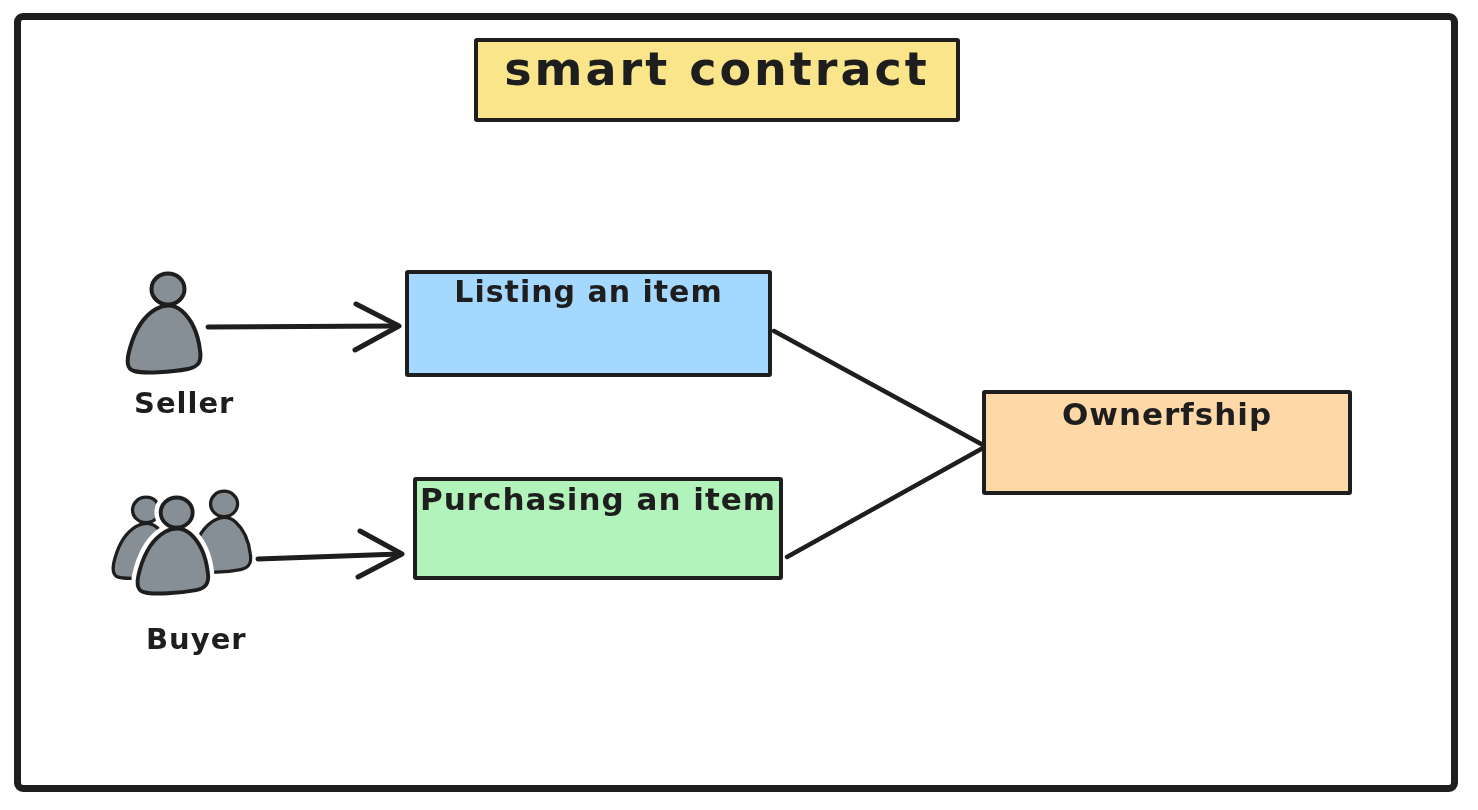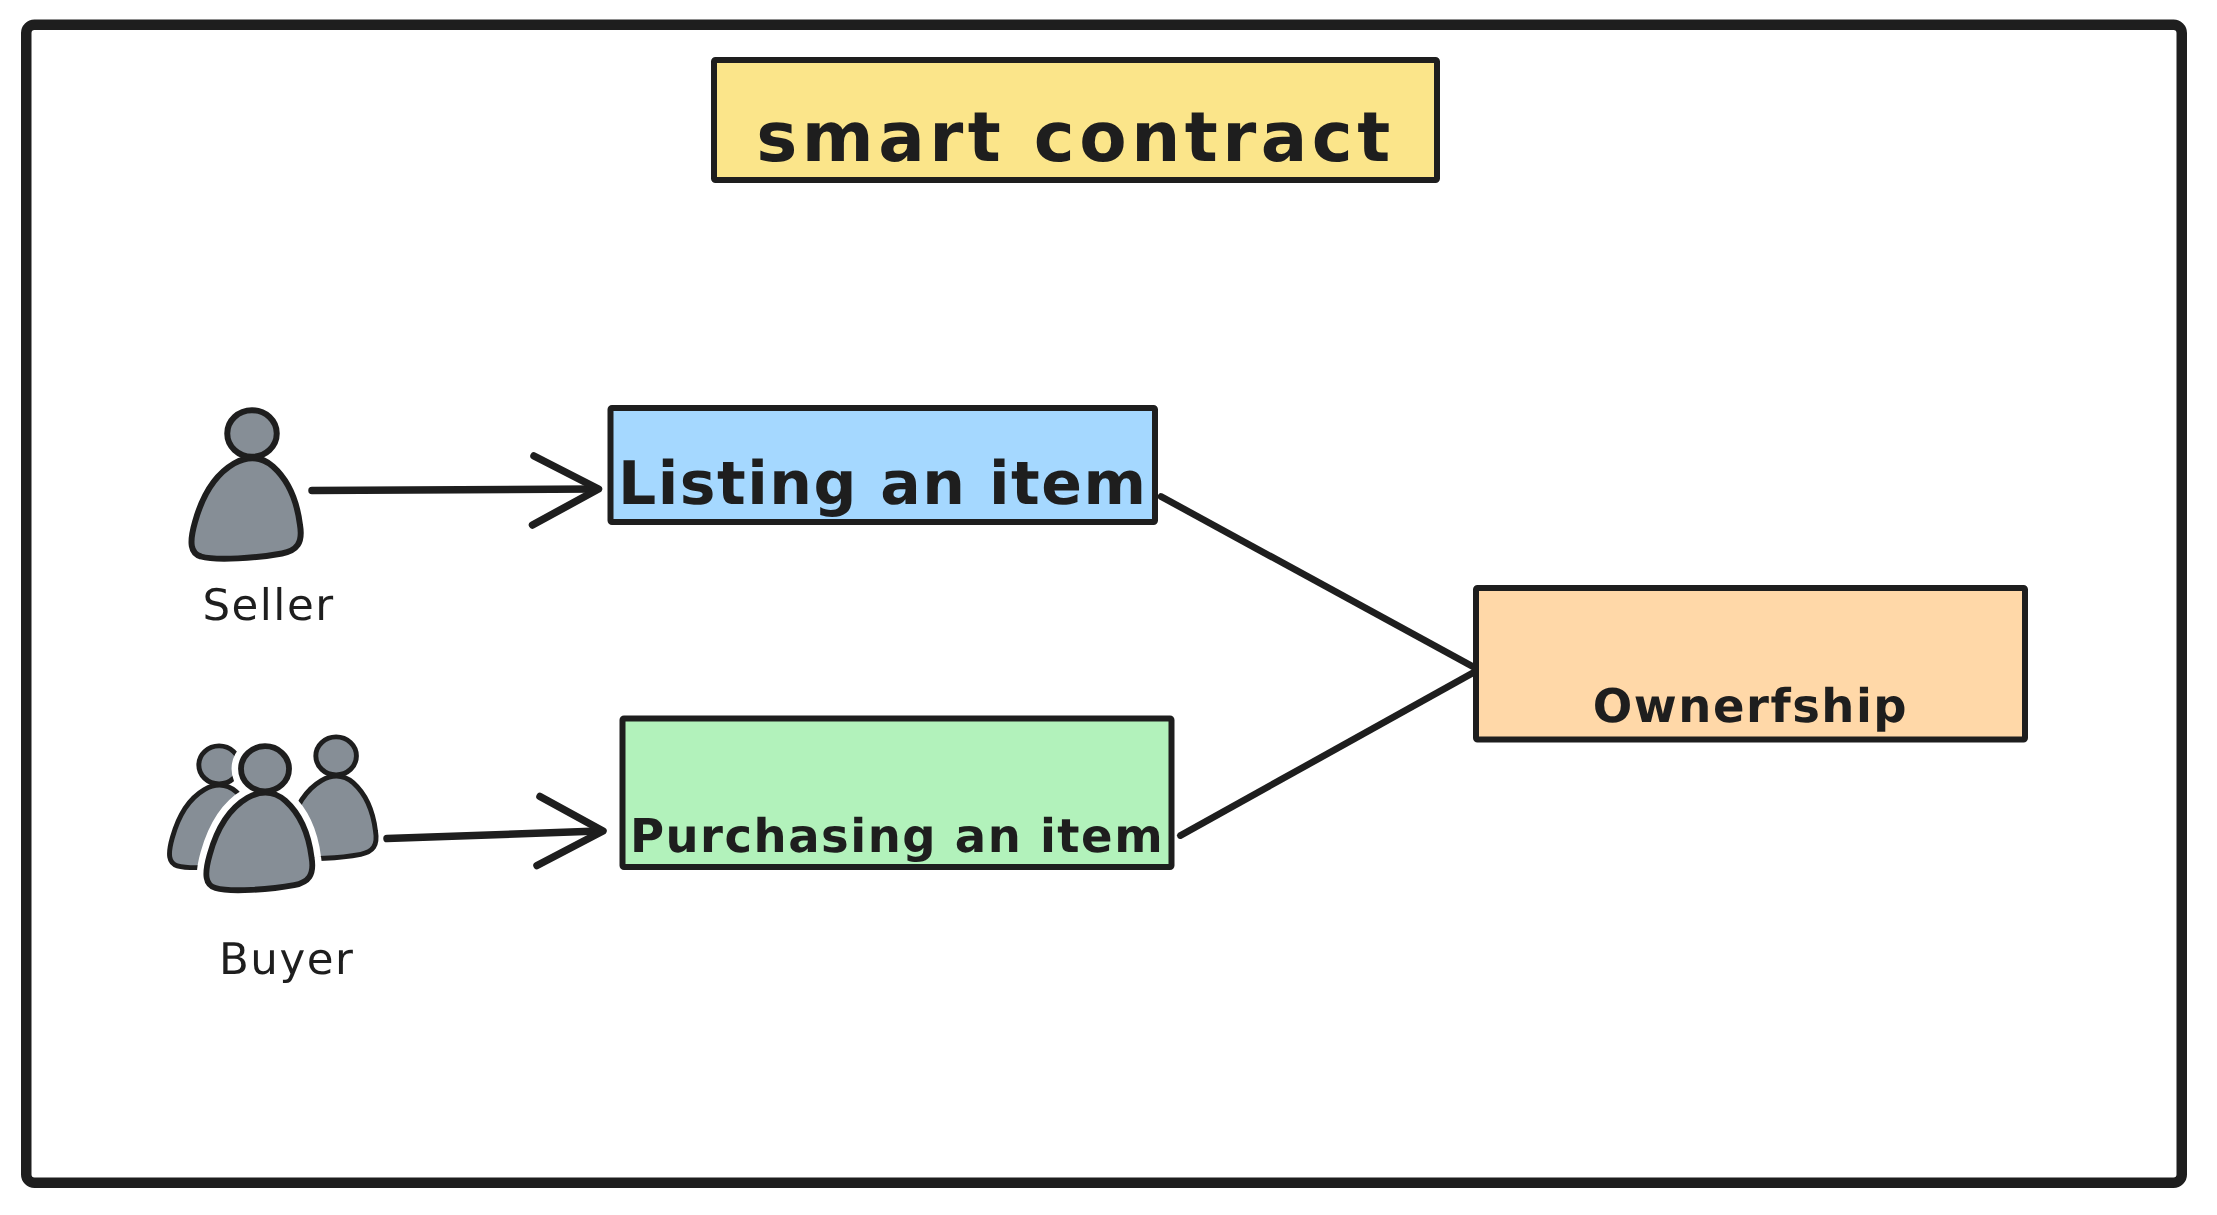--- a/index.html
+++ b/index.html
@@ -12,29 +12,29 @@
     --canvas-bg:#ffffff;
   }
   *{margin:0;padding:0;box-sizing:border-box}
   html,body{width:1478px;height:810px;background:var(--canvas-bg);
     font-family:"DejaVu Sans","Liberation Sans",sans-serif;color:var(--frame-stroke);}
   .canvas{position:relative;width:1478px;height:810px;overflow:hidden;background:var(--canvas-bg);}
   .frame{position:absolute;left:14px;top:13px;width:1444px;height:779px;
     border:7px solid var(--frame-stroke);border-radius:9px;}
   .connector-layer{position:absolute;left:0;top:0;width:1478px;height:810px;z-index:1;}
   .node{position:absolute;z-index:2;border:4px solid var(--frame-stroke);border-radius:3px;
-    display:flex;align-items:flex-end;justify-content:center;text-align:center;
+    display:flex;align-items:flex-start;justify-content:center;text-align:center;
     font-weight:600;letter-spacing:1px;}
   .node-title{left:474px;top:38px;width:486px;height:84px;background:var(--title-fill);
     font-size:46px;font-weight:700;letter-spacing:3px;}
-  .node-listing{left:405px;top:270px;width:367px;height:80px;background:var(--listing-fill);font-size:40px;}
+  .node-listing{left:405px;top:270px;width:367px;height:107px;background:var(--listing-fill);font-size:30px;}
   .node-purchasing{left:413px;top:477px;width:370px;height:103px;background:var(--purchasing-fill);font-size:31px;}
   .node-transferring{left:982px;top:390px;width:370px;height:105px;background:var(--transferring-fill);font-size:31px;}
   .node-transferring .lines{text-align:left;line-height:40px;}
-  .actor-label{position:absolute;z-index:2;font-size:29px;font-weight:400;letter-spacing:1px;}
+  .actor-label{position:absolute;z-index:2;font-size:29px;font-weight:700;letter-spacing:1px;}
   .label-seller{left:134px;top:386px;width:90px;text-align:center;}
   .label-buyer{left:146px;top:622px;width:116px;}
   .stroke-line{stroke:var(--frame-stroke);stroke-width:5;stroke-linecap:round;fill:none;}
   .stroke-thin{stroke:var(--frame-stroke);stroke-width:4.5;stroke-linecap:round;fill:none;}
   .arrow-head{stroke:var(--frame-stroke);stroke-width:5;stroke-linecap:round;stroke-linejoin:round;fill:none;}
   .person{fill:var(--actor-fill);stroke:var(--frame-stroke);stroke-width:4;stroke-linejoin:round;}
   .person-halo{fill:#ffffff;stroke:#ffffff;stroke-width:13;stroke-linejoin:round;}
 </style>
 </head>
 <body>

